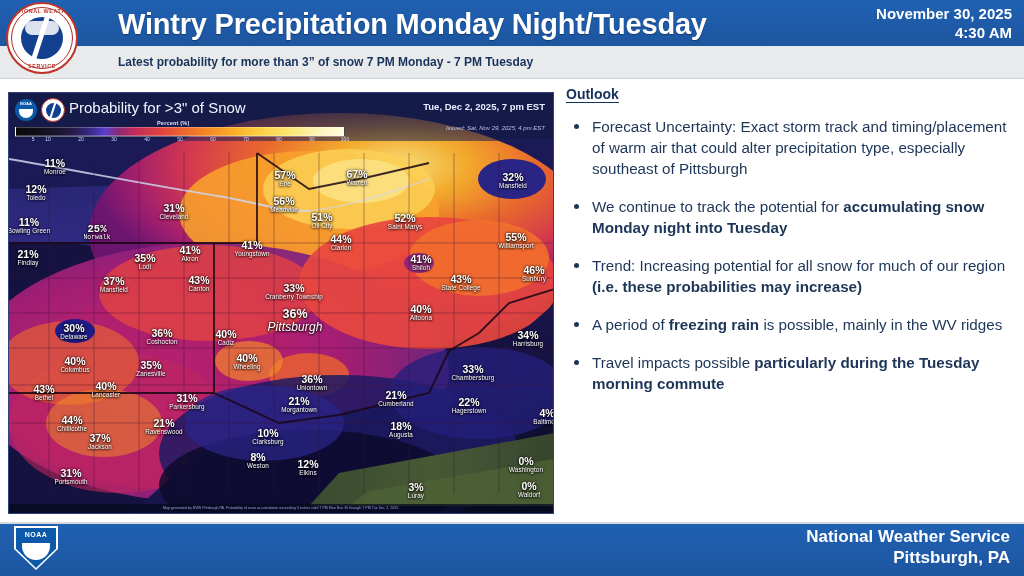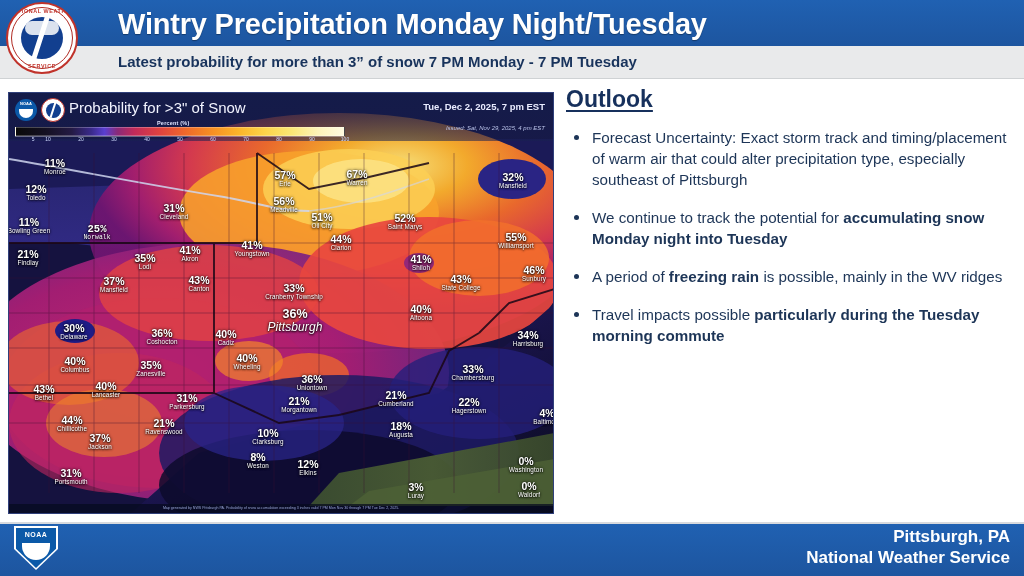--- a/index.html
+++ b/index.html
@@ -27,21 +27,21 @@
     position:absolute;right:12px;top:4px;width:230px;
     color:#ffffff;font-size:15px;font-weight:bold;text-align:right;
     line-height:19px;
   }
   .subheader-bar{
     position:absolute;left:0;top:46px;width:1024px;height:32px;
     background:#e9eaeb;border-bottom:1px solid #cfd2d4;
   }
   .subheader-text{
     position:absolute;left:118px;top:46px;height:30px;line-height:32px;
-    color:#18335c;font-size:15px;font-weight:bold;white-space:nowrap;
+    color:#18335c;font-size:12px;font-weight:bold;white-space:nowrap;
   }
   
   .nws-logo{
     position:absolute;left:6px;top:2px;width:72px;height:72px;border-radius:50%;
     background:#ffffff;border:2px solid #c0332b;box-sizing:border-box;
     overflow:hidden;
   }
   .nws-logo .ring{
     position:absolute;left:3px;top:3px;right:3px;bottom:3px;border-radius:50%;
     border:1px solid #b02a22;
@@ -150,21 +150,21 @@
     text-shadow:0 0 3px rgba(0,0,0,.95),0 1px 2px rgba(0,0,0,.9);
   }
   .city .v{display:block;font-size:10.5px;font-weight:bold;}
   .city .n{display:block;font-size:6.3px;font-weight:normal;letter-spacing:.1px;}
   .city.big .v{font-size:12.5px;}
   .city.big .n{font-size:12px;font-style:italic;}
 
   
   .outlook{position:absolute;left:566px;top:86px;width:452px;height:428px;}
   .outlook h2{
-    margin:0;color:#16305c;font-size:23px;font-weight:bold;
+    margin:0;color:#16305c;font-size:14px;font-weight:bold;
     text-decoration:underline;text-underline-offset:3px;
   }
   .bullets{list-style:none;margin:14px 0 0 0;padding:0;}
   .bullets li{
     position:relative;padding-left:26px;margin-bottom:17px;
     color:#1d3557;font-size:15.2px;line-height:21px;
   }
   .bullets li::before{
     content:"";position:absolute;left:8px;top:8px;width:5px;height:5px;
     border-radius:50%;background:#1d3557;
@@ -225,20 +225,24 @@
   <div class="nws-logo">
     <div class="ring"></div>
     <div class="txt-top">NATIONAL WEATHER</div>
     <div class="globe"></div>
     <div class="cloud"></div>
     <div class="bolt"></div>
     <div class="txt-bot">SERVICE</div>
   </div>
 
   <div class="header-title">Wintry Precipitation Monday Night/Tuesday</div>
+  <div class="header-date">
+    <div>November 30, 2025</div>
+    <div>4:30 AM</div>
+  </div>
   <div class="subheader-text">Latest probability for more than 3” of snow 7 PM Monday - 7 PM Tuesday</div>
 
   <div class="map-wrap">
 
     <div class="map-canvas">
       <svg width="546" height="422" viewBox="0 0 546 422">
         <defs>
           <radialGradient id="gWarm" cx="62%" cy="22%" r="62%">
             <stop offset="0%" stop-color="#fde57a"></stop>
             <stop offset="22%" stop-color="#f9ae2b"></stop>
@@ -579,34 +583,35 @@
       </div>
 
     <div class="map-credit">Map generated by NWS Pittsburgh PA. Probability of snow accumulation exceeding 3 inches valid 7 PM Mon Nov 30 through 7 PM Tue Dec 2, 2025.</div>
   </div>
 
   <div class="outlook">
     <h2>Outlook</h2>
     <ul class="bullets">
         <li>Forecast Uncertainty: Exact storm track and timing/placement of warm air that could alter precipitation type, especially southeast of Pittsburgh</li>
         <li>We continue to track the potential for <b>accumulating snow Monday night into Tuesday</b></li>
+        <li>Trend: Increasing potential for all snow for much of our region <b>(i.e. these probabilities may increase)</b></li>
         <li>A period of <b>freezing rain</b> is possible, mainly in the WV ridges</li>
         <li>Travel impacts possible <b>particularly during the Tuesday morning commute</b></li>
       </ul>
   </div>
 
   <div class="footer-top-rule"></div>
   <div class="footer-bar"></div>
 
   <div class="noaa-logo">
     <div class="shield"></div>
     <div class="shield-in"></div>
     <div class="noaa-word">NOAA</div>
     <div class="gull"></div>
   </div>
 
 
   <div class="footer-right">
+    <div>National Weather Service</div>
     <div>Pittsburgh, PA</div>
-    <div>National Weather Service</div>
   </div>
 
 </div>
 
 </body></html>

